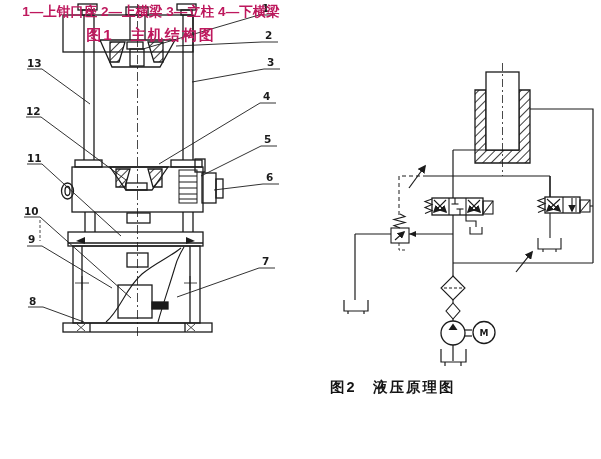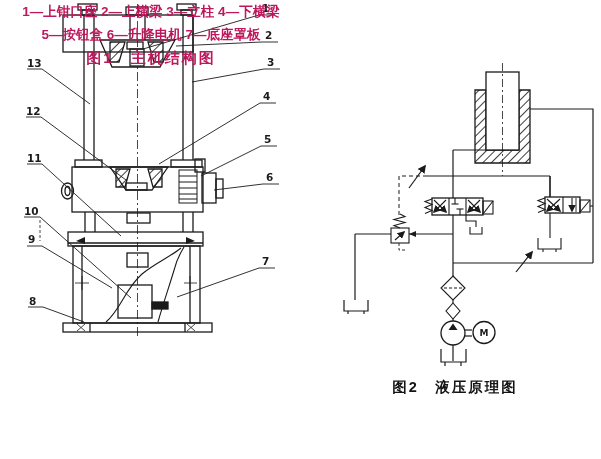--- a/index.html
+++ b/index.html
@@ -8,21 +8,21 @@
     font-family:"Liberation Sans",sans-serif;color:#1b1b1b;overflow:hidden;
   }
   .stage svg{position:absolute;left:0;top:0;}
   .legend{
     position:absolute;left:0;top:344;width:302px;text-align:center;
     font-size:13.5px;font-weight:700;line-height:23px;color:#be185d;
     white-space:nowrap;
   }
   .legend .fig-title{font-size:15px;letter-spacing:2px;}
   .fig2-title{
-    position:absolute;left:330px;top:378px;width:250px;text-align:center;
+    position:absolute;left:330px;top:378px;width:250px;
     font-size:14.5px;font-weight:700;letter-spacing:2px;color:#141414;
   }
   text.callout{font-family:"DejaVu Sans",sans-serif;font-size:10.5px;font-weight:600;fill:#1b1b1b;}
   text.motor-m{font-family:"DejaVu Sans",sans-serif;font-size:9px;font-weight:700;fill:#1b1b1b;}
 </style>
 </head>
 <body>
 
 <div class="stage">
 
@@ -326,19 +326,18 @@
     <g>
       <path d="M441,349 V362 H466 V349"></path>
       <line x1="445" y1="362" x2="445" y2="366"></line>
           <line x1="461" y1="362" x2="461" y2="366"></line>
     </g>
   </g>
 </svg>
 
   <div class="legend">
     <div>1—上钳口座 2—上横梁 3—立柱 4—下横梁</div>
-    <div>5—按钮盒 6—升降电机 7—底座罩板</div>
     <div class="fig-title">图1　主机结构图</div>
   </div>
 
   <div class="fig2-title">图2　液压原理图</div>
 
 </div>
 
 </body></html>

